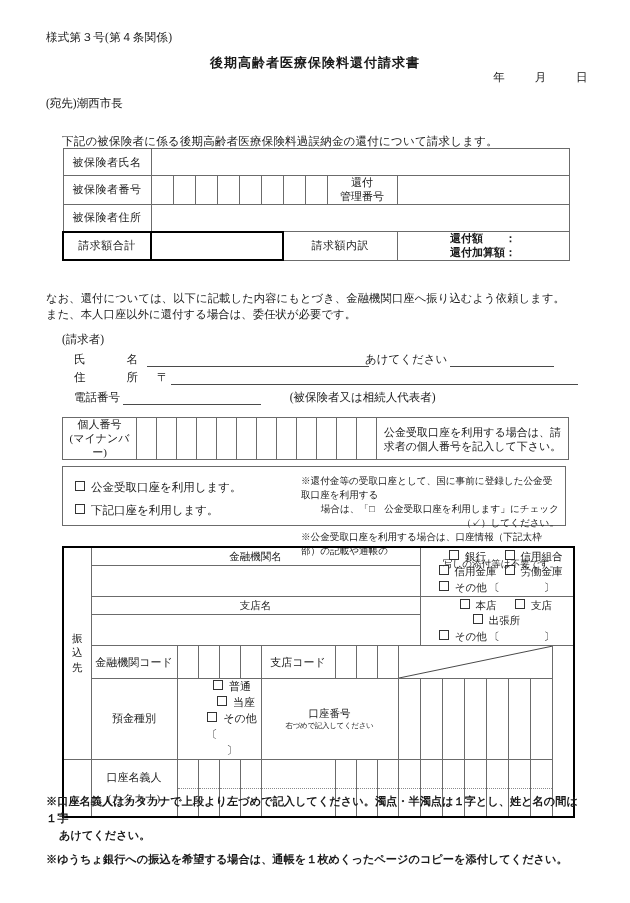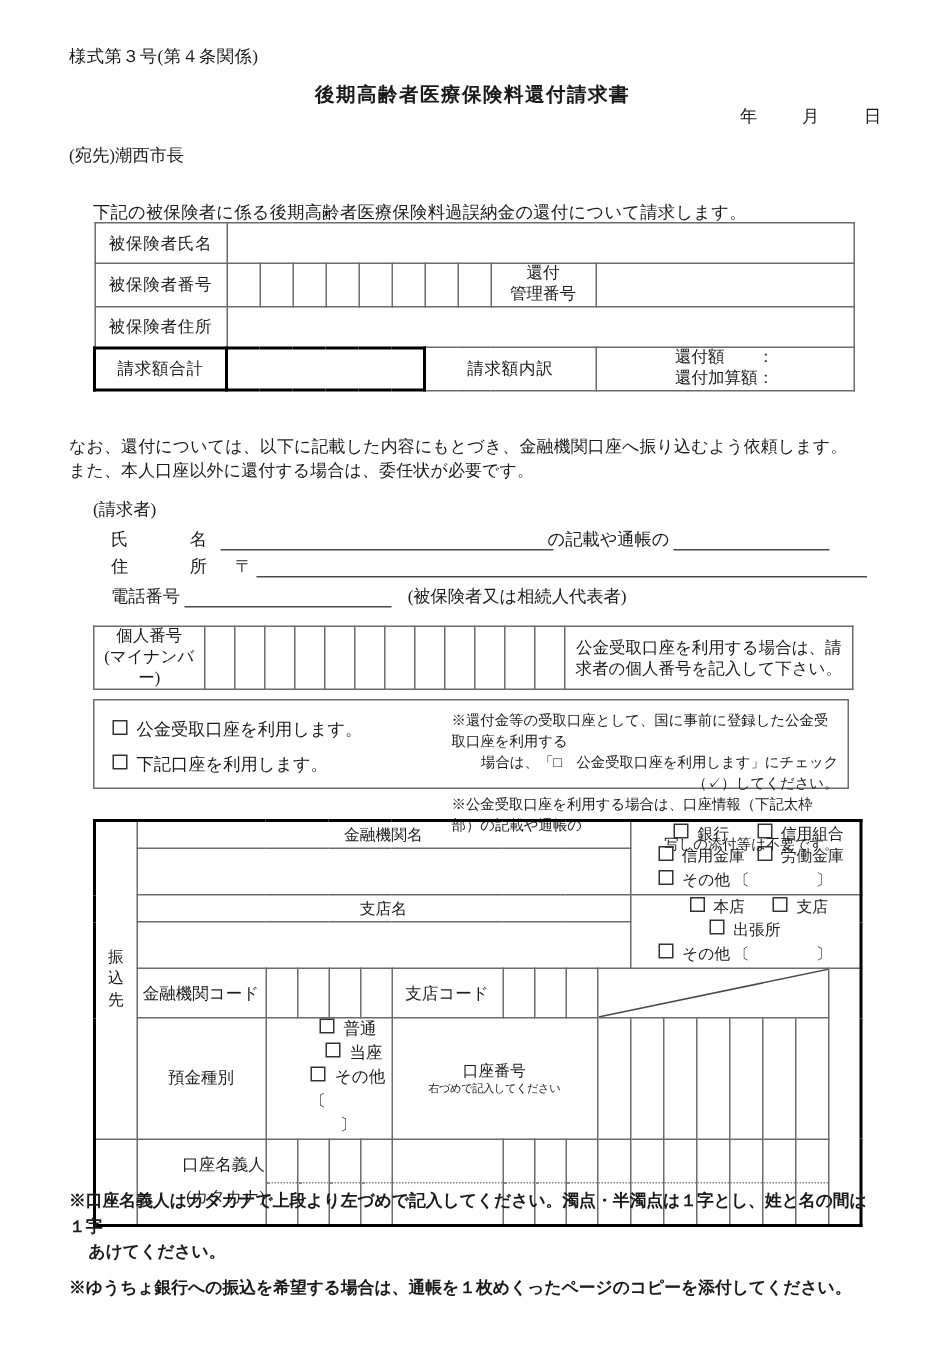--- a/index.html
+++ b/index.html
@@ -86,20 +86,21 @@
   .row-addr td { height: 46px; }
   .cell-num { width: 22px; }
   .thick-box {
     border: 2px solid #000 !important;
   }
   .breakdown-inner {
     text-align: left;
     padding-left: 6px;
     line-height: 1.25;
     font-size: 10.5px;
+    font-weight: bold;
   }
   .two-line {
     line-height: 1.25;
     font-size: 10.5px;
     margin-top: 35px;
   }
 
   
   .note-block {
     position: absolute;
@@ -317,34 +318,34 @@
     <div>また、本人口座以外に還付する場合は、委任状が必要です。</div>
   </div>
 
   <div class="claimant-head">(請求者)</div>
 
   <div class="fld" style="left:74px; top:352px;">
     <span class="lbl-wide">氏　　名</span>
     <span class="ul" style="width:222px;"></span>
   </div>
   <div class="fld" style="left:365px; top:352px;">
-    <span>の記載や通帳の</span>
+    <span>あけてください</span>
     <span class="ul" style="width:104px;"></span>
   </div>
 
   <div class="fld" style="left:74px; top:370px;">
     <span class="lbl-wide">住　　所</span>
     <span style="margin-left:10px;">〒</span>
     <span class="ul" style="width:407px;"></span>
   </div>
 
   <div class="fld" style="left:74px; top:390px;">
     <span>電話番号</span>
     <span class="ul" style="width:138px;"></span>
-    <span style="margin-left:8px;font-family:Liberation Serif, serif;">(被保険者又は相続人代表者)</span>
+    <span style="margin-left:26px;font-family:Liberation Serif, serif;">(被保険者又は相続人代表者)</span>
   </div>
 
   <table class="tbl" id="mynumber-table">
     <colgroup>
       <col style="width:74px">
       <col span="12" style="width:20px">
       <col style="width:192px">
     </colgroup>
     <tbody>
         <tr>
@@ -475,21 +476,21 @@
       <td class="acct-cell dotted-l"></td>
       <td class="acct-cell dotted-l"></td>
       <td class="acct-cell dotted-l"></td>
       <td class="acct-cell dotted-l"></td>
       <td class="acct-cell dotted-l"></td>
       <td class="acct-cell dotted-l"></td>
     </tr>
 
     <tr>
       <td class="vlabel" style="border:none;"></td>
-      <td class="holder-label" style="height:56px;text-align:right;">
+      <td class="holder-label" style="height:56px;">
         <div>口座名義人</div>
         <div>(カタカナ)</div>
       </td>
       <td class="dotted-mid"></td>
       <td class="dotted-mid"></td>
       <td class="dotted-mid"></td>
       <td class="dotted-mid"></td>
       <td class="dotted-mid"></td>
       <td class="dotted-mid"></td>
       <td class="dotted-mid"></td>

